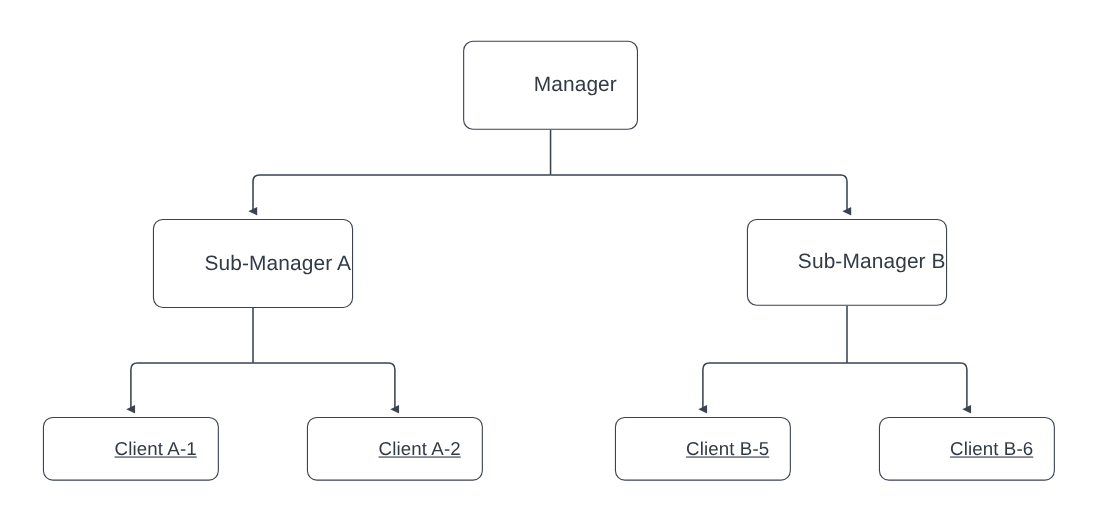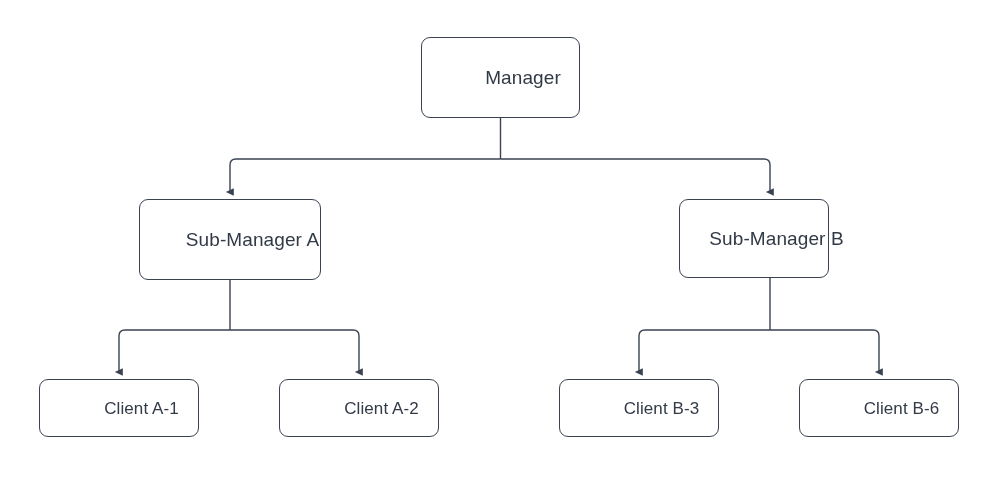--- a/index.html
+++ b/index.html
@@ -55,29 +55,30 @@
   .node-mid-a {
     left: 139px;
     top: 199px;
     width: 182px;
     height: 81px;
     font-size: 19px;
   }
   .node-mid-b {
     left: 679px;
     top: 199px;
-    width: 150px;
+    width: 182px;
     height: 79px;
     font-size: 19px;
   }
   .node-leaf {
     top: 379px;
     width: 160px;
     height: 58px;
     font-size: 17px;
+    text-decoration: underline;
   }
   .leaf-a1 { left: 39px; }
   .leaf-a2 { left: 279px; }
   .leaf-b1 { left: 559px; }
   .leaf-b2 { left: 799px; }
 </style>
 </head>
 <body>
 
 <div id="diagram-canvas">
@@ -122,20 +123,20 @@
 
   <div class="node node-leaf leaf-a1">
     <span class="node-label">Client A-1</span>
   </div>
 
   <div class="node node-leaf leaf-a2">
     <span class="node-label">Client A-2</span>
   </div>
 
   <div class="node node-leaf leaf-b1">
-    <span class="node-label">Client B-3</span>
+    <span class="node-label">Client B-5</span>
   </div>
 
   <div class="node node-leaf leaf-b2">
     <span class="node-label">Client B-6</span>
   </div>
 
 </div>
 
 </body></html>

